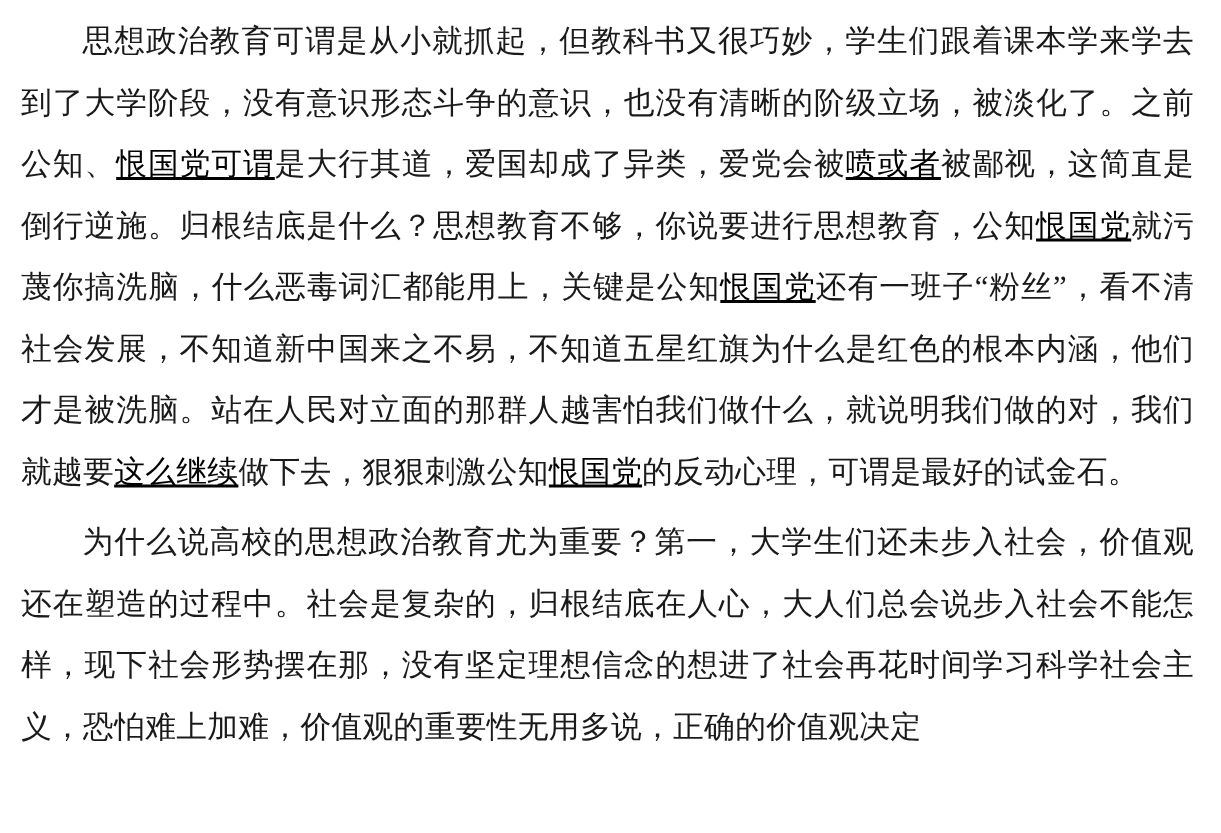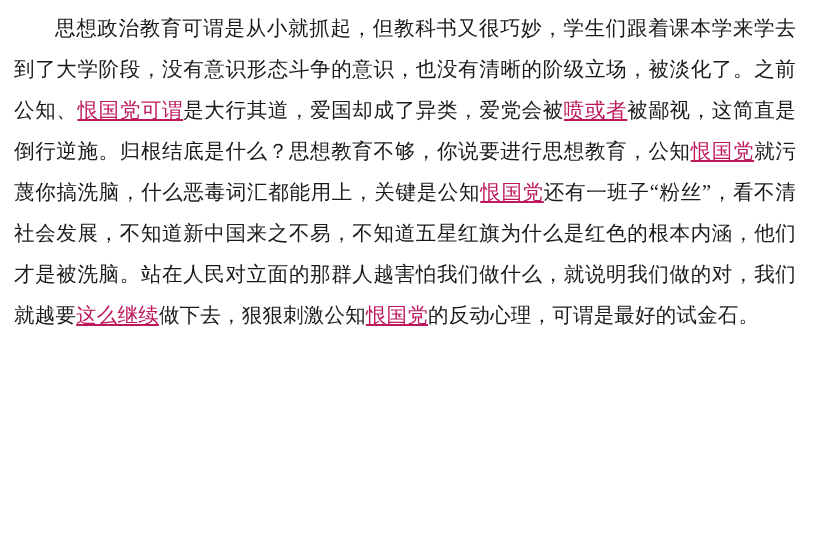--- a/index.html
+++ b/index.html
@@ -27,26 +27,27 @@
     color: #1a1a1a;
     text-align: justify;
     text-justify: inter-ideograph;
     text-indent: 2em;
     letter-spacing: 0.2px;
   }
   .para + .para {
     margin-top: 6px;
   }
   .lnk {
-    color: #be185d;
+    color: #000000;
     text-decoration: underline;
     text-underline-offset: 2px;
   }
   .plain {
     color: #1a1a1a;
   }
 </style>
 </head>
 <body>
 
 <div class="page">
   <p class="para"><span class="plain">思想政治教育可谓是从小就抓起，但教科书又很巧妙，学生们跟着课本学来学去到了大学阶段，没有意识形态斗争的意识，也没有清晰的阶级立场，被淡化了。之前公知、</span><span class="lnk">恨国党可谓</span><span class="plain">是大行其道，爱国却成了异类，爱党会被</span><span class="lnk">喷或者</span><span class="plain">被鄙视，这简直是倒行逆施。归根结底是什么？思想教育不够，你说要进行思想教育，公知</span><span class="lnk">恨国党</span><span class="plain">就污蔑你搞洗脑，什么恶毒词汇都能用上，关键是公知</span><span class="lnk">恨国党</span><span class="plain">还有一班子“粉丝”，看不清社会发展，不知道新中国来之不易，不知道五星红旗为什么是红色的根本内涵，他们才是被洗脑。站在人民对立面的那群人越害怕我们做什么，就说明我们做的对，我们就越要</span><span class="lnk">这么继续</span><span class="plain">做下去，狠狠刺激公知</span><span class="lnk">恨国党</span><span class="plain">的反动心理，可谓是最好的试金石。</span></p>
+  <p class="para"><span class="plain">为什么说高校的思想政治教育尤为重要？第一，大学生们还未步入社会，价值观还在塑造的过程中。社会是复杂的，归根结底在人心，大人们总会说步入社会不能怎样，现下社会形势摆在那，没有坚定理想信念的想进了社会再花时间学习科学社会主义，恐怕难上加难，价值观的重要性无用多说，正确的价值观决定</span></p>
 </div>
 
 </body></html>

